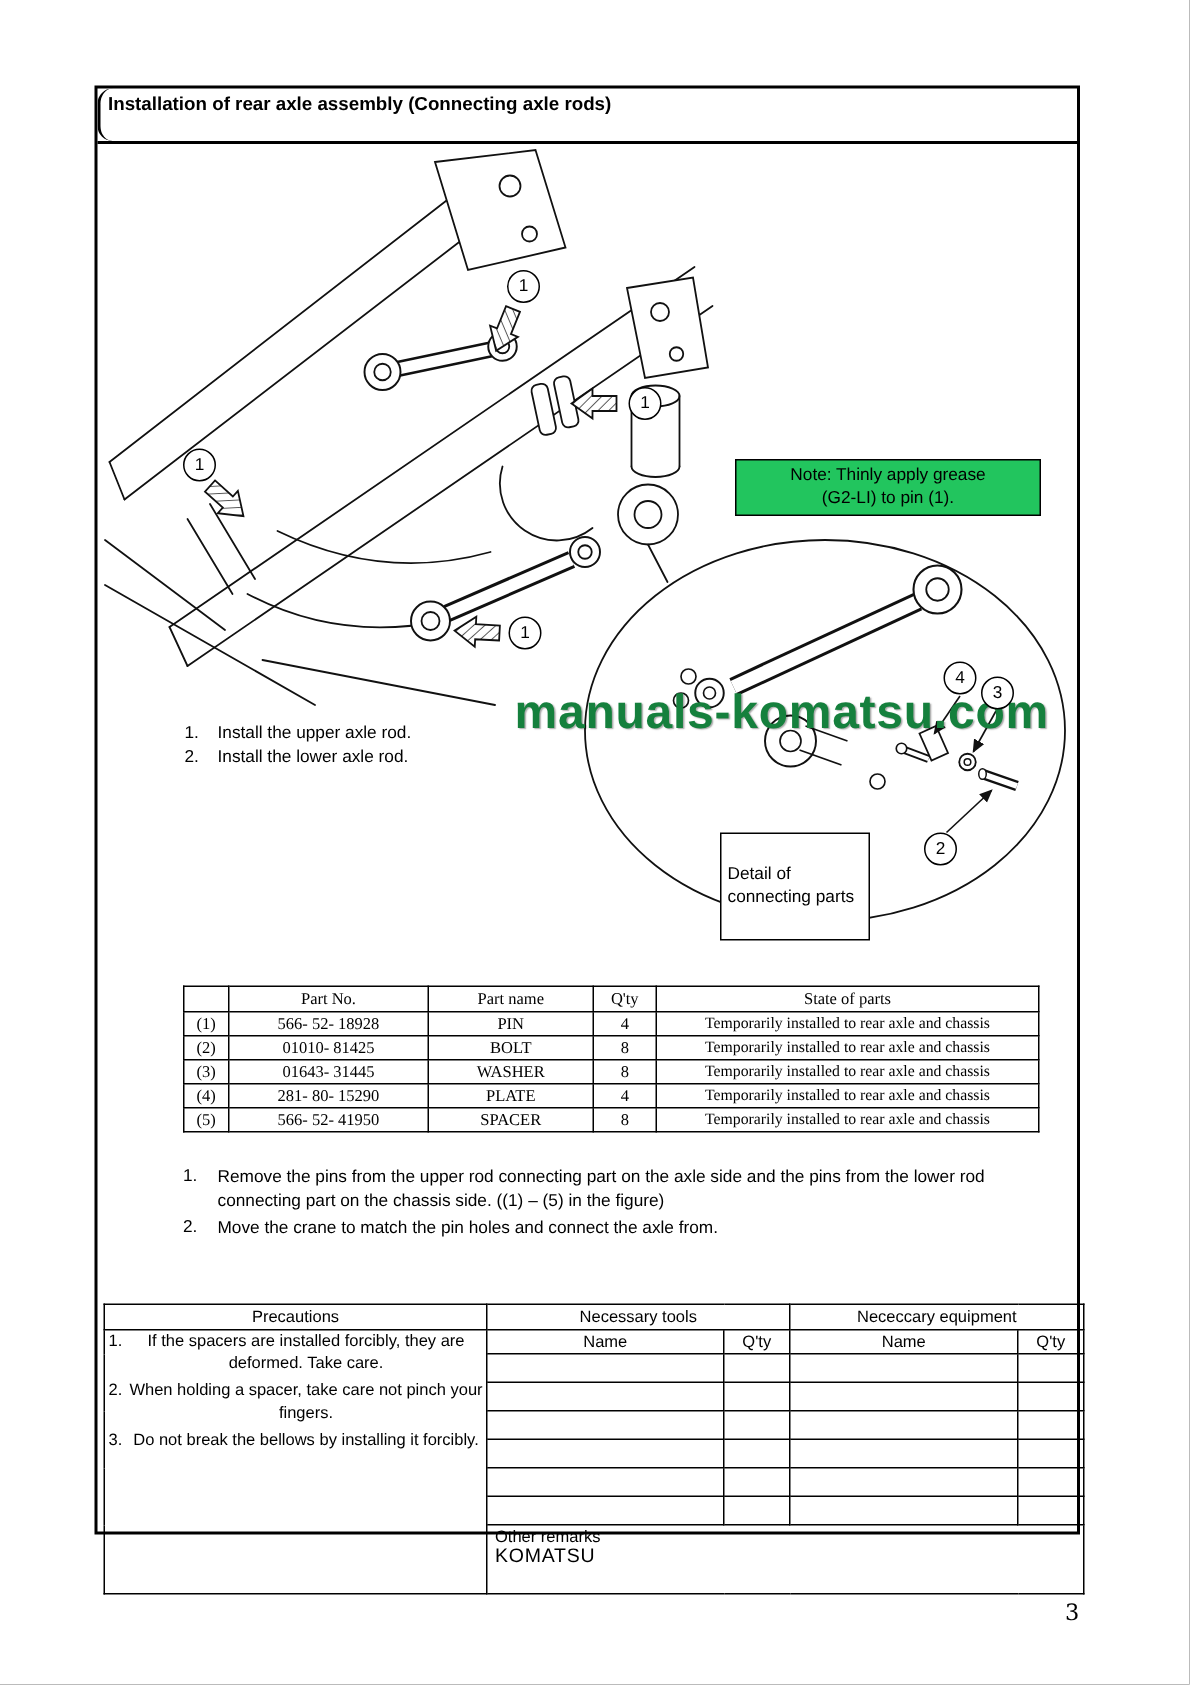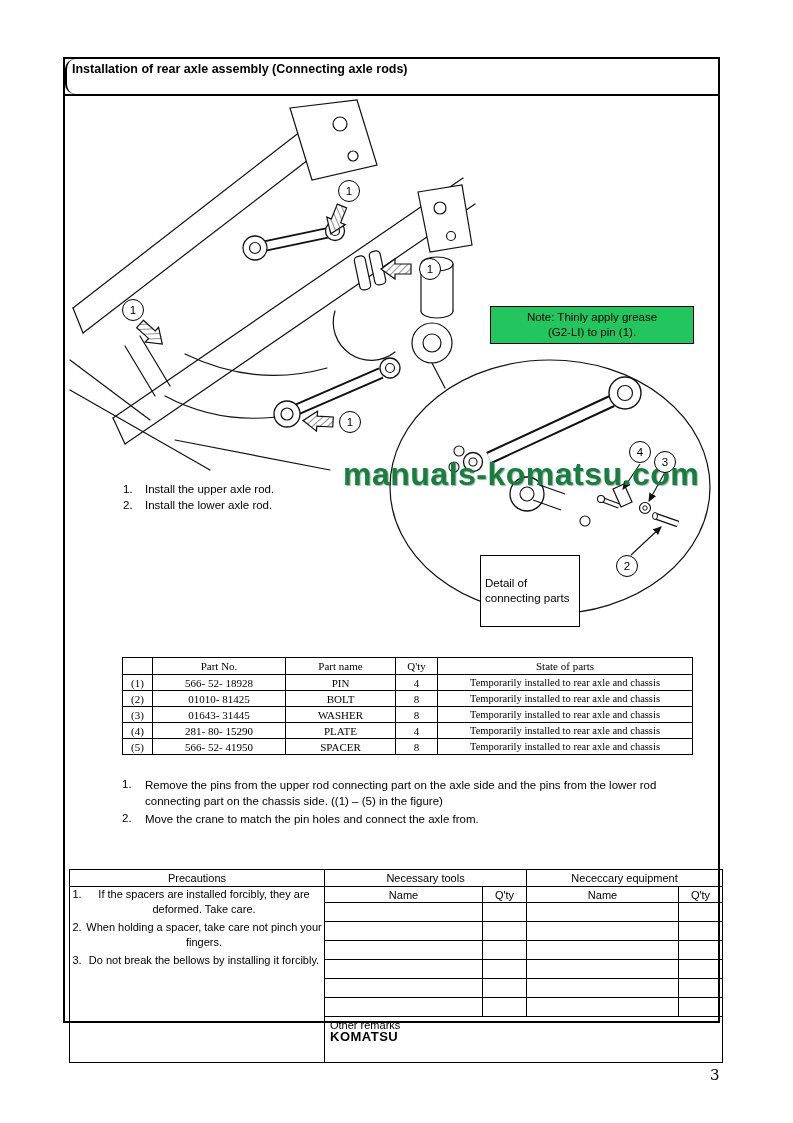--- a/index.html
+++ b/index.html
@@ -56,21 +56,21 @@
   .bottom-table th, .bottom-table td { border:1px solid #000; padding:0; font-weight:normal; }
   .bt-header th { height:16px; text-align:center; }
   .name-row td { height:15px; text-align:center; }
   .empty-row td { height:18px; }
   .remarks-row td { height:41px; vertical-align:top; padding:2px 5px; text-align:left; }
   .precautions-cell { vertical-align:top; padding:4px 6px 0 6px; text-align:left; }
   .prec-item { display:flex; line-height:1.4; margin-bottom:2px; }
   .prec-num { width:14px; flex:none; }
   .prec-text { flex:1; }
   
-  .komatsu-logo { position:absolute; left:330px; top:1029px; font-size:13px; font-weight:700; letter-spacing:0.5px; }
+  .komatsu-logo { position:absolute; left:330px; top:1029px; font-size:13px; font-weight:400; letter-spacing:0.5px; }
   .page-number { position:absolute; left:710px; top:1066px; font-size:15px; font-family:"DejaVu Serif", serif; }
 </style>
 </head>
 <body>
 
 <div class="page">
   <div class="frame">
 
     <div class="header-row">
       <div class="header-right">Installation of rear axle assembly (Connecting axle rods)</div>

